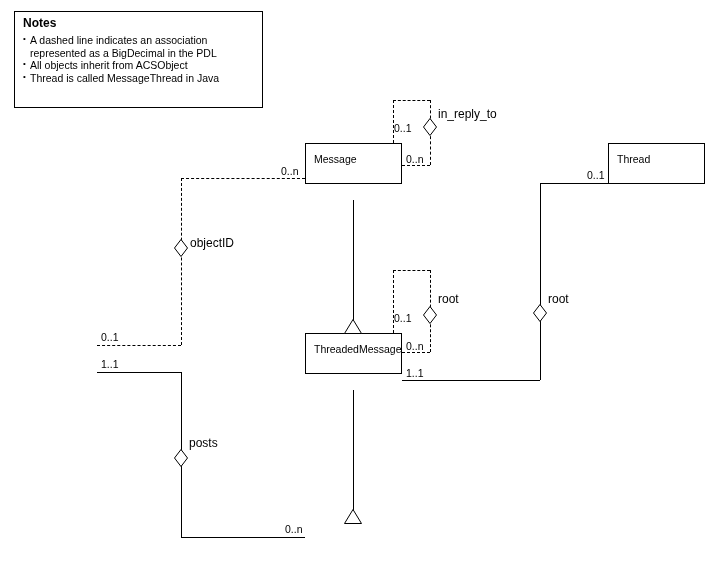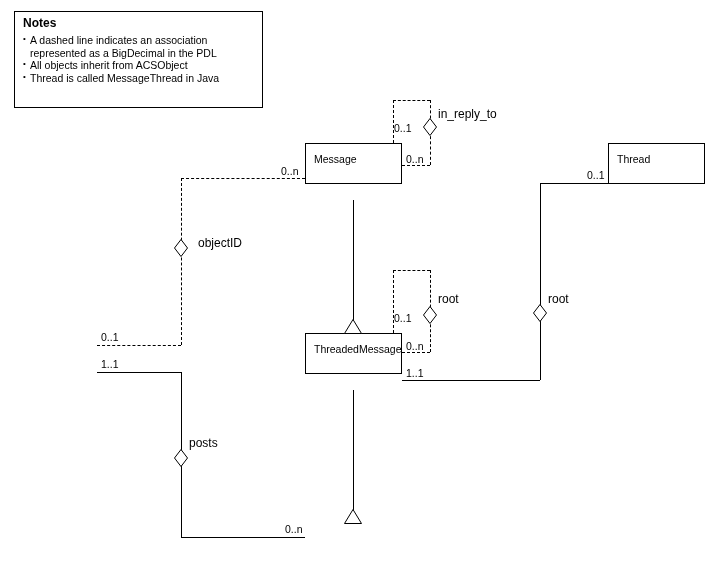--- a/index.html
+++ b/index.html
@@ -98,21 +98,21 @@
   </svg>
 
   <svg class="tri" width="18" height="15" viewBox="0 0 18 15" style="left:344px; top:319px;">
     <polygon points="9,0.5 17.5,14.5 0.5,14.5" fill="#ffffff" stroke="#000000" stroke-width="1"></polygon>
   </svg>
   <svg class="tri" width="18" height="15" viewBox="0 0 18 15" style="left:344px; top:509px;">
     <polygon points="9,0.5 17.5,14.5 0.5,14.5" fill="#ffffff" stroke="#000000" stroke-width="1"></polygon>
   </svg>
 
   <span class="assoc-label" style="left:438px; top:107px;">in_reply_to</span>
-  <span class="assoc-label" style="left:190px; top:236px;margin-left:8px;">objectID</span>
+  <span class="assoc-label" style="left:190px; top:236px;">objectID</span>
   <span class="assoc-label" style="left:438px; top:292px;">root</span>
   <span class="assoc-label" style="left:548px; top:292px;">root</span>
   <span class="assoc-label" style="left:189px; top:436px;">posts</span>
 
   <span class="mult" style="left:394px; top:122px;">0..1</span>
   <span class="mult" style="left:406px; top:153px;">0..n</span>
 
   <span class="mult" style="left:281px; top:165px;">0..n</span>
   <span class="mult" style="left:101px; top:331px;">0..1</span>
 

